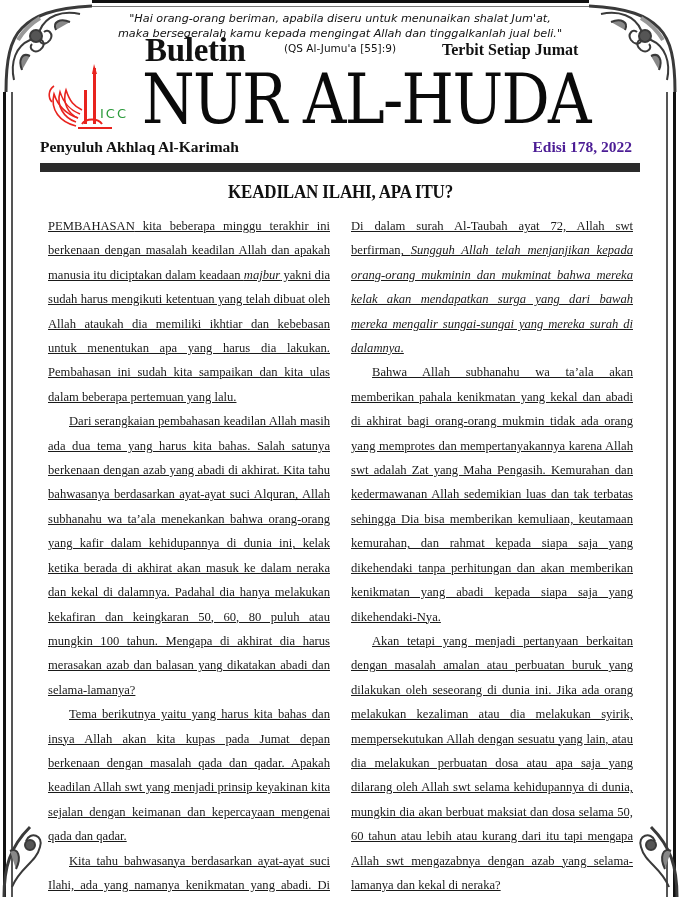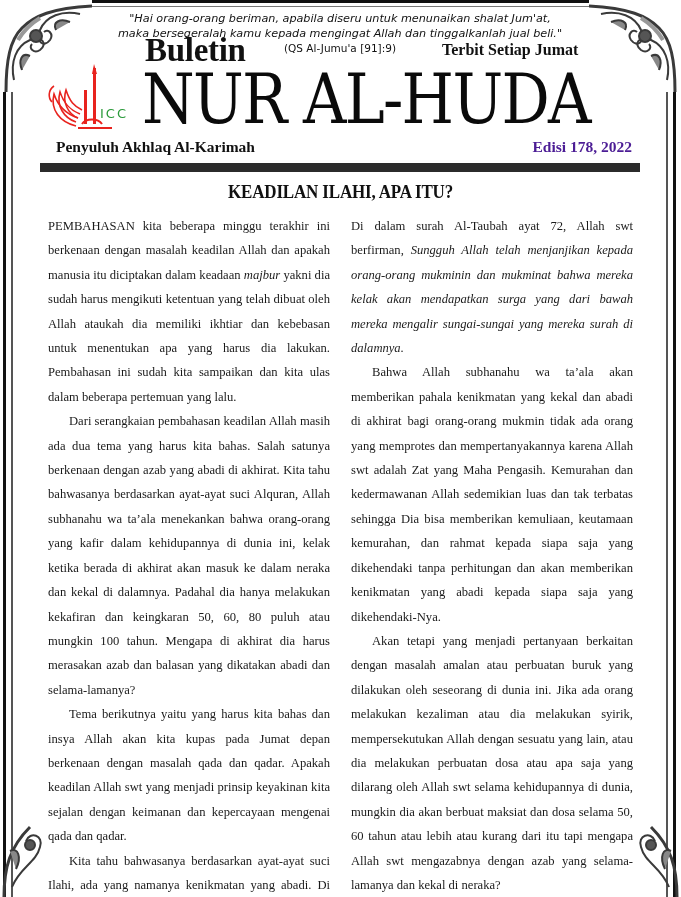--- a/index.html
+++ b/index.html
@@ -34,36 +34,36 @@
             font-weight: bold; font-size: 16px; color: #111; }
 
   .logo { position: absolute; left: 42px; top: 60px; width: 100px; height: 72px; }
   .logo svg { width: 100%; height: 100%; }
 
   .title { position: absolute; left: 142px; top: 64px; font-family: "DejaVu Serif", serif;
            font-size: 70px; line-height: 70px; color: #0a0a0a; letter-spacing: -2px;
            transform: scaleX(0.86); transform-origin: left top; white-space: nowrap; font-weight: normal; }
 
   .subtitle-left { position: absolute; left: 40px; top: 138px; font-family: "Liberation Serif", serif;
-                   font-weight: bold; font-size: 15.5px; color: #111; margin-left: 16px; }
+                   font-weight: bold; font-size: 15.5px; color: #111; }
   .subtitle-right { position: absolute; right: 49px; top: 138px; font-family: "Liberation Serif", serif;
                     font-weight: bold; font-size: 15.5px; color: #4c1d95; }
 
   .rule { position: absolute; left: 40px; top: 163px; width: 600px; height: 9px; background: #2b2b2b; }
 
   
   .headline { position: absolute; left: 0; width: 681px; top: 182px; text-align: center;
               font-family: "Liberation Serif", serif; font-size: 18.5px; color: #111; letter-spacing: -0.2px;
               transform: scaleX(0.92); }
 
   .col { position: absolute; top: 214px; width: 282px; font-size: 12.6px; line-height: 24.4px;
          text-align: justify; color: #1a1a1a; }
   .col-left { left: 48px; }
   .col-right { left: 351px; width: 282px; }
-  .col p { text-indent: 0; }
+  .col p { text-indent: 0; text-decoration: underline; }
   .col p.indent { text-indent: 21px; }
   .col .it { font-style: italic; }
 </style>
 </head>
 <body>
 
 <div class="frame-line fl-left-thick"></div>
 <div class="frame-line fl-left-thin"></div>
 <div class="frame-line fl-right-thin"></div>
 <div class="frame-line fl-right-thick"></div>
@@ -106,21 +106,21 @@
     <path d="M12 10 C20 30, 36 34, 40 50 C44 62, 30 66, 26 56"></path>
     <circle cx="30" cy="52" r="5" fill="#555"></circle>
     <path d="M16 28 C22 40, 18 50, 10 46" fill="#888"></path>
   </svg>
 </div>
 
 <header>
   <div class="quote">
     <span class="q-line">"Hai orang-orang beriman, apabila diseru untuk menunaikan shalat Jum'at,</span>
     <span class="q-line">maka bersegeralah kamu kepada mengingat Allah dan tinggalkanlah jual beli."</span>
-    <span class="q-ref">(QS Al-Jumu'a [91]:9)</span>
+    <span class="q-ref">(QS Al-Jumu'a [55]:9)</span>
   </div>
 
   <div class="buletin">Buletin</div>
   <div class="terbit">Terbit Setiap Jumat</div>
 
   <div class="logo">
     <svg viewBox="0 0 100 72">
 
       <g fill="none" stroke="#e8231e" stroke-width="1.6">
         <path d="M34 66 C18 62, 8 50, 12 34 C16 46, 24 54, 36 58"></path>

